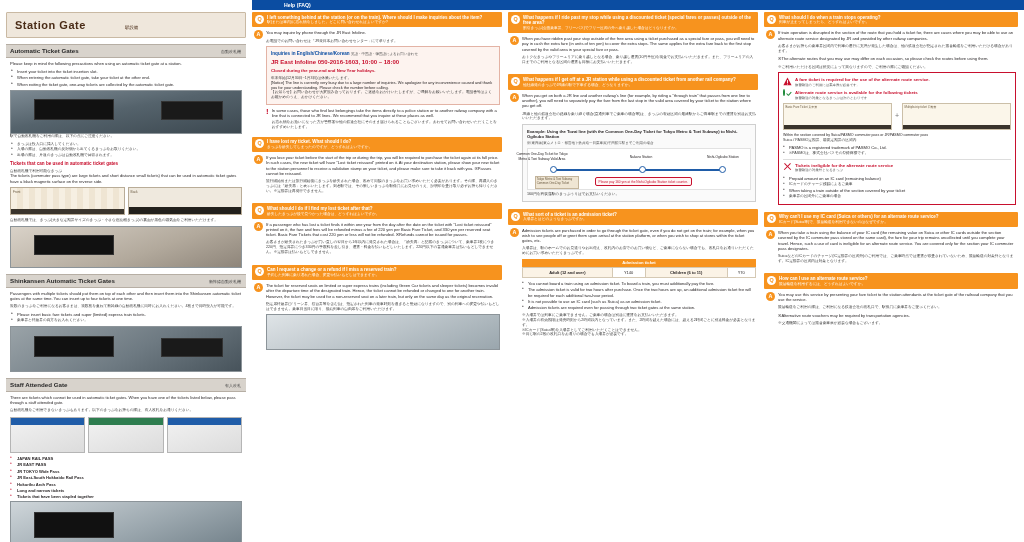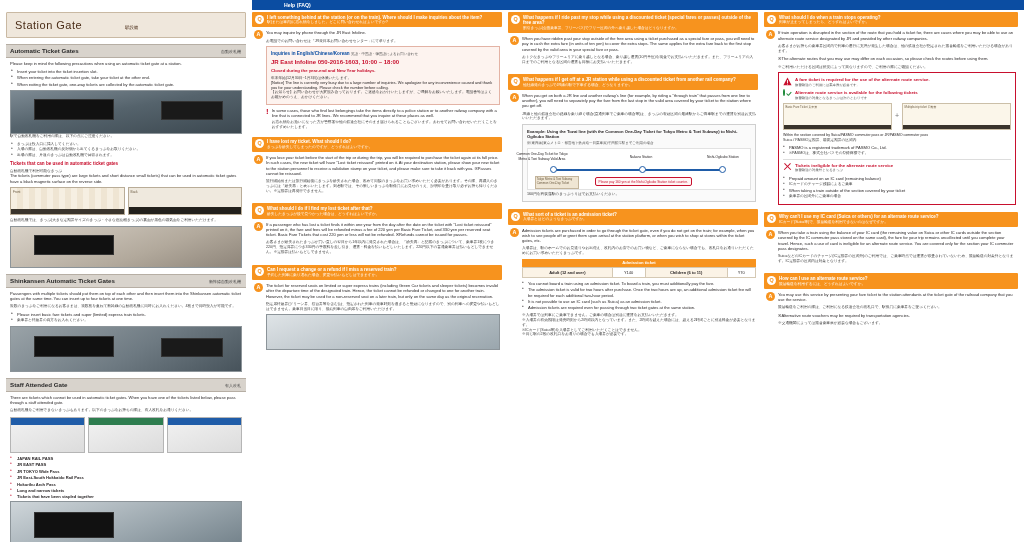--- a/index.html
+++ b/index.html
@@ -23,21 +23,21 @@
   .col1{left:6px;width:240px;}
   .col2{left:252px;width:250px;}
   .col3{left:508px;width:250px;}
   .col4{left:764px;width:254px;}
 
   
   .station-gate-head{
     position:relative;margin:0 0 6px 0;background:#efe7dc;border:1px solid #c9b9a3;
     height:24px;border-radius:1px;
   }
-  .station-gate-head .t1{position:absolute;left:8px;top:5px;font-size:11px;font-weight:normal;color:#4a2c17;letter-spacing:0.5px;text-align:center;}
+  .station-gate-head .t1{position:absolute;left:8px;top:5px;font-size:11px;font-weight:bold;color:#4a2c17;letter-spacing:0.5px;text-align:center;}
   .station-gate-head .t2{position:absolute;left:118px;top:12px;font-size:4.4px;color:#4a2c17;}
 
   .sec{margin-bottom:6px;}
   .sec-head{background:#d8d3cc;border-top:1px solid #b6aea4;border-bottom:1px solid #b6aea4;padding:2px 4px;position:relative;}
   .sec-head .en{font-size:6.2px;font-weight:bold;color:#2a2a2a;}
   .sec-head .jp{position:absolute;right:5px;bottom:2.5px;font-size:4px;color:#444;}
   .sec-body{padding:3px 4px 0 4px;}
   .p{margin:0 0 3px 0;}
   .p.jp{color:#3a3a3a;}
   .bullets{margin:0 0 3px 0;padding:0 0 0 7px;}

